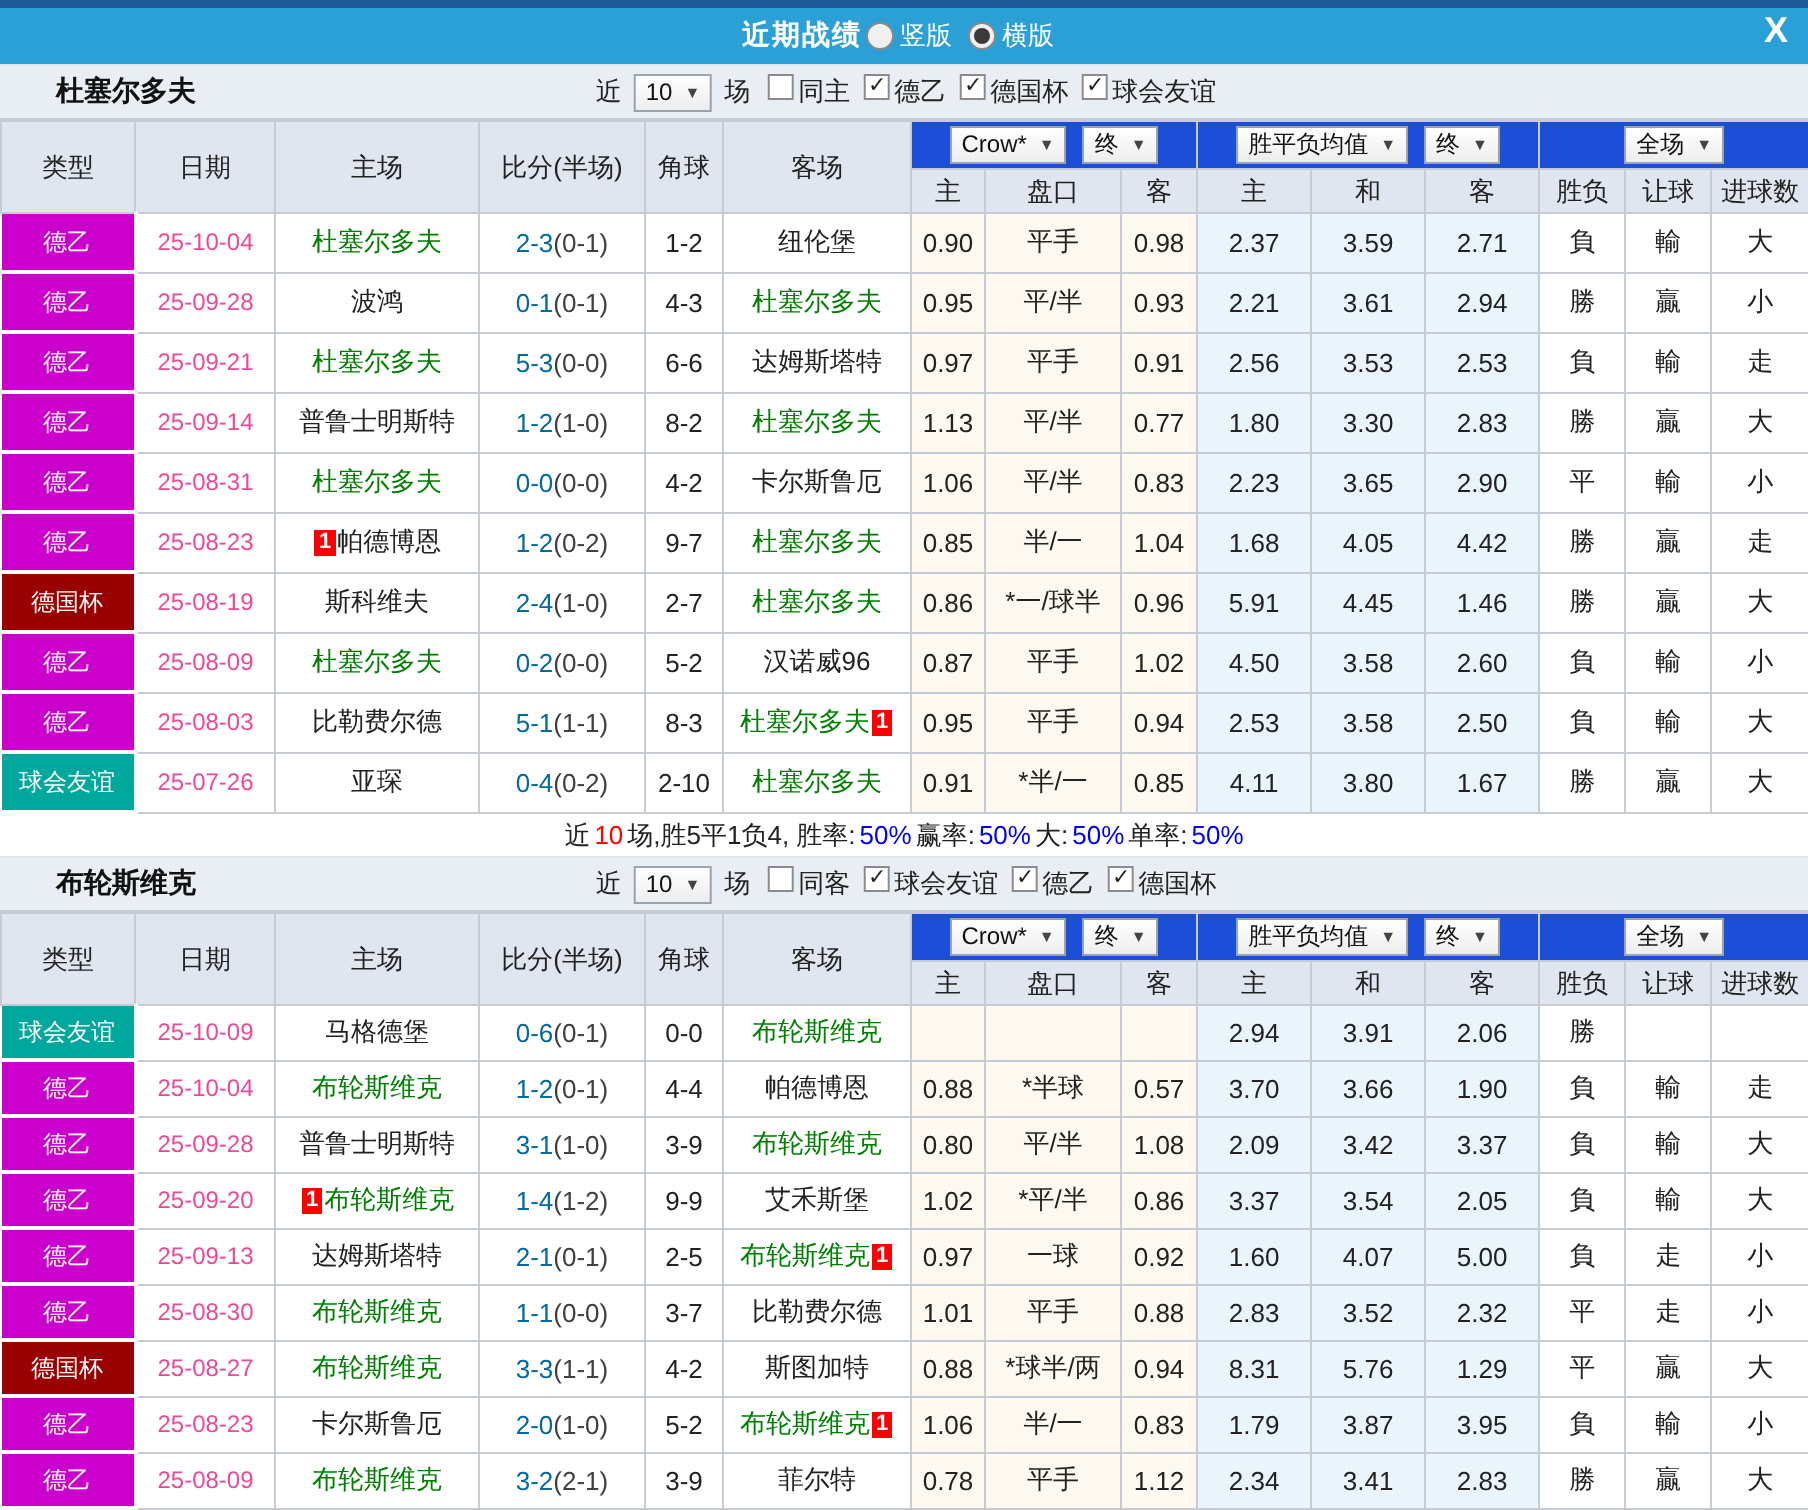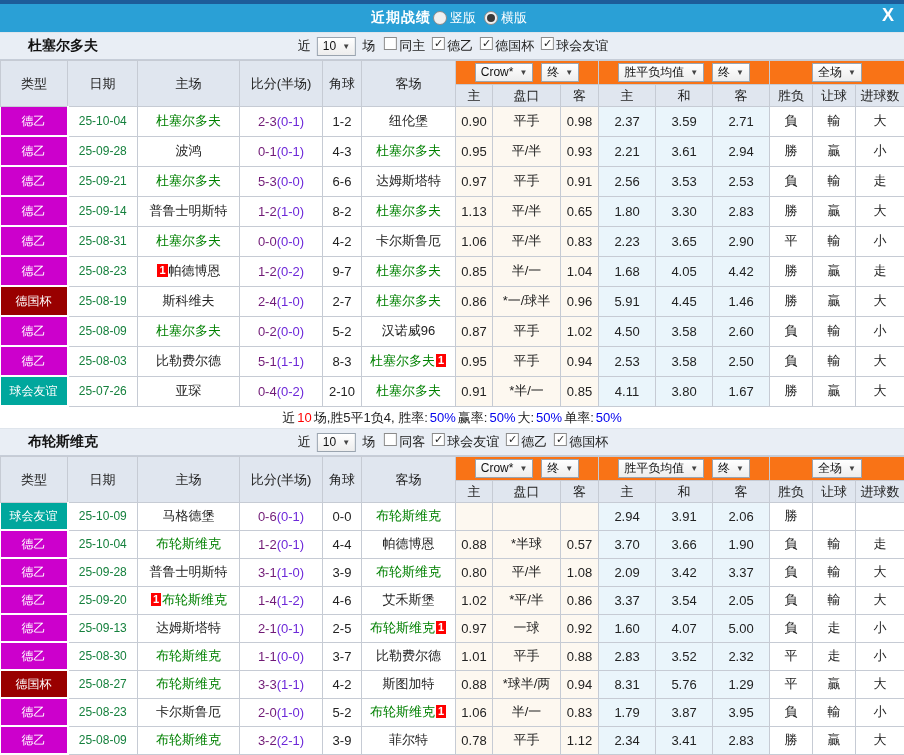--- a/index.html
+++ b/index.html
@@ -38,37 +38,37 @@
   .cb-box{width:13px;height:13px;border:1px solid #8b8b8b;background:#fff;display:inline-flex;
     align-items:center;justify-content:center;margin-right:2px;box-sizing:border-box;}
   .cb-box.checked::after{content:"✓";font-size:11px;font-weight:bold;color:#222;line-height:11px;}
   .cb-lbl{font-size:13px;}
 
   
   table.grid{border-collapse:collapse;table-layout:fixed;width:904px;flex:none;}
   .grid th,.grid td{border:1px solid #c6cbd4;text-align:center;font-weight:normal;
     padding:0;overflow:hidden;white-space:nowrap;font-size:13px;color:#222;}
   .grid thead th{background:#e0e6ef;color:#222;}
-  .grid tr.hdrA th.hd-grp{background:#f97316;height:23px;}
+  .grid tr.hdrA th.hd-grp{background:#1d4ed8;height:23px;}
   .grid tr.hdrB th{height:21px;font-size:13px;}
   .grid tbody td{height:28px;}
   table.grid2 tbody td{height:26px;}
 
   td.c-type{border:none;border-right:2px solid #fff;border-bottom:2px solid #fff;padding:0;}
   .type-badge{width:100%;height:100%;display:flex;align-items:center;justify-content:center;
     color:#fff;font-size:12px;}
   td.c-cream{background:#fdf8f0;margin-top:25px;}
   td.c-blue{background:#eaf5fb;}
-  td.c-date{color:#15803d;font-size:12px;}
+  td.c-date{color:#ec4899;font-size:12px;}
   .t-red{color:#dd0000;}
   .t-green{color:#008000;}
   .t-blue{color:#0000cc;}
   .team-act{color:#008000;}
-  .score-main{color:#701a75;}
-  .score-half{color:#6d28d9;}
+  .score-main{color:#0369a1;}
+  .score-half{color:#404040;}
   .rc{display:inline-block;background:#ff0000;color:#fff;font-size:11px;font-weight:bold;
     padding:0 2px;line-height:13px;margin:0 1px;vertical-align:1px;}
 
   .summary{height:21px;display:flex;align-items:center;justify-content:center;
     font-size:13px;flex:none;background:#fff;}
   .summary span{margin:0 1px;}
   .s-k{color:#222;}
   .s-r{color:#ff0000;}
   .s-b{color:#0000ee;}
 </style>
@@ -233,21 +233,21 @@
               <td class="c-type">
                 <div class="type-badge" style="background: rgb(204, 0, 204);">德乙</div>
               </td>
               <td class="c-date">25-09-14</td>
               <td class="c-team"><span>普鲁士明斯特</span></td>
               <td class="c-score"><span class="score-main">1-2</span><span class="score-half">(1-0)</span></td>
               <td class="c-corner">8-2</td>
               <td class="c-team"><span class="team-act">杜塞尔多夫</span></td>
               <td class="c-cream">1.13</td>
               <td class="c-cream">平/半</td>
-              <td class="c-cream">0.65</td>
+              <td class="c-cream">0.77</td>
               <td class="c-blue">1.80</td>
               <td class="c-blue">3.30</td>
               <td class="c-blue">2.83</td>
               <td class="t-red">勝</td>
               <td class="t-red">贏</td>
               <td class="t-red">大</td>
             </tr>
             <tr class="row">
               <td class="c-type">
                 <div class="type-badge" style="background: rgb(204, 0, 204);">德乙</div>
@@ -520,21 +520,21 @@
               <td class="t-green">輸</td>
               <td class="t-red">大</td>
             </tr>
             <tr class="row">
               <td class="c-type">
                 <div class="type-badge" style="background: rgb(204, 0, 204);">德乙</div>
               </td>
               <td class="c-date">25-09-20</td>
               <td class="c-team"><span class="rc">1</span><span class="team-act">布轮斯维克</span></td>
               <td class="c-score"><span class="score-main">1-4</span><span class="score-half">(1-2)</span></td>
-              <td class="c-corner">4-6</td>
+              <td class="c-corner">9-9</td>
               <td class="c-team"><span>艾禾斯堡</span></td>
               <td class="c-cream">1.02</td>
               <td class="c-cream t-red">*平/半</td>
               <td class="c-cream">0.86</td>
               <td class="c-blue">3.37</td>
               <td class="c-blue">3.54</td>
               <td class="c-blue">2.05</td>
               <td class="t-green">負</td>
               <td class="t-green">輸</td>
               <td class="t-red">大</td>

